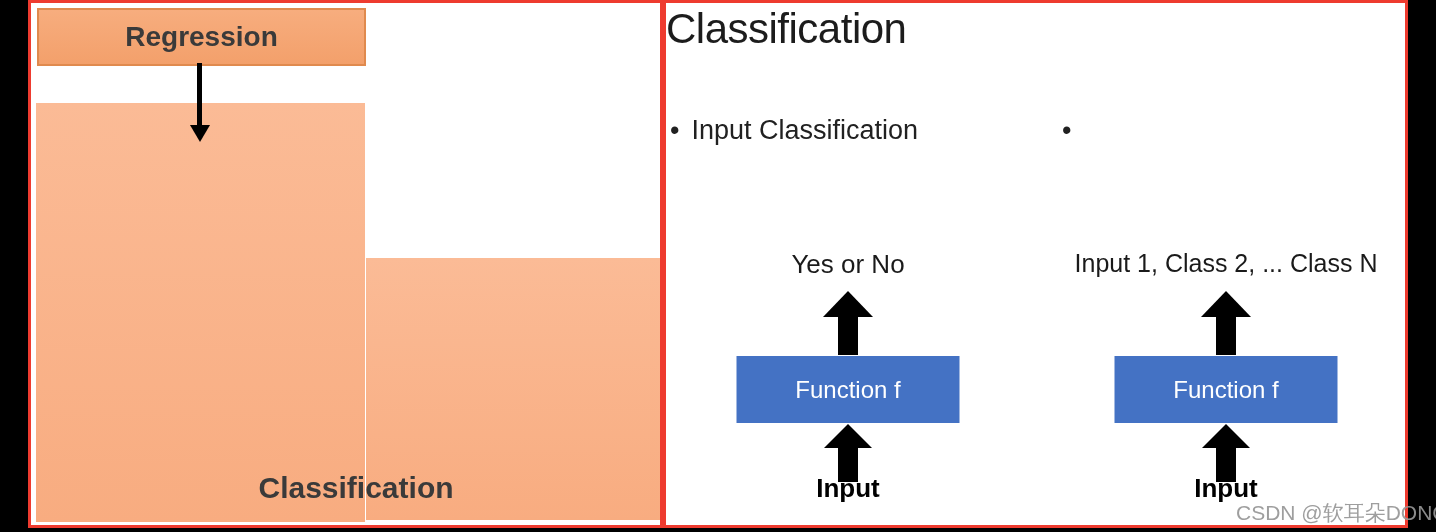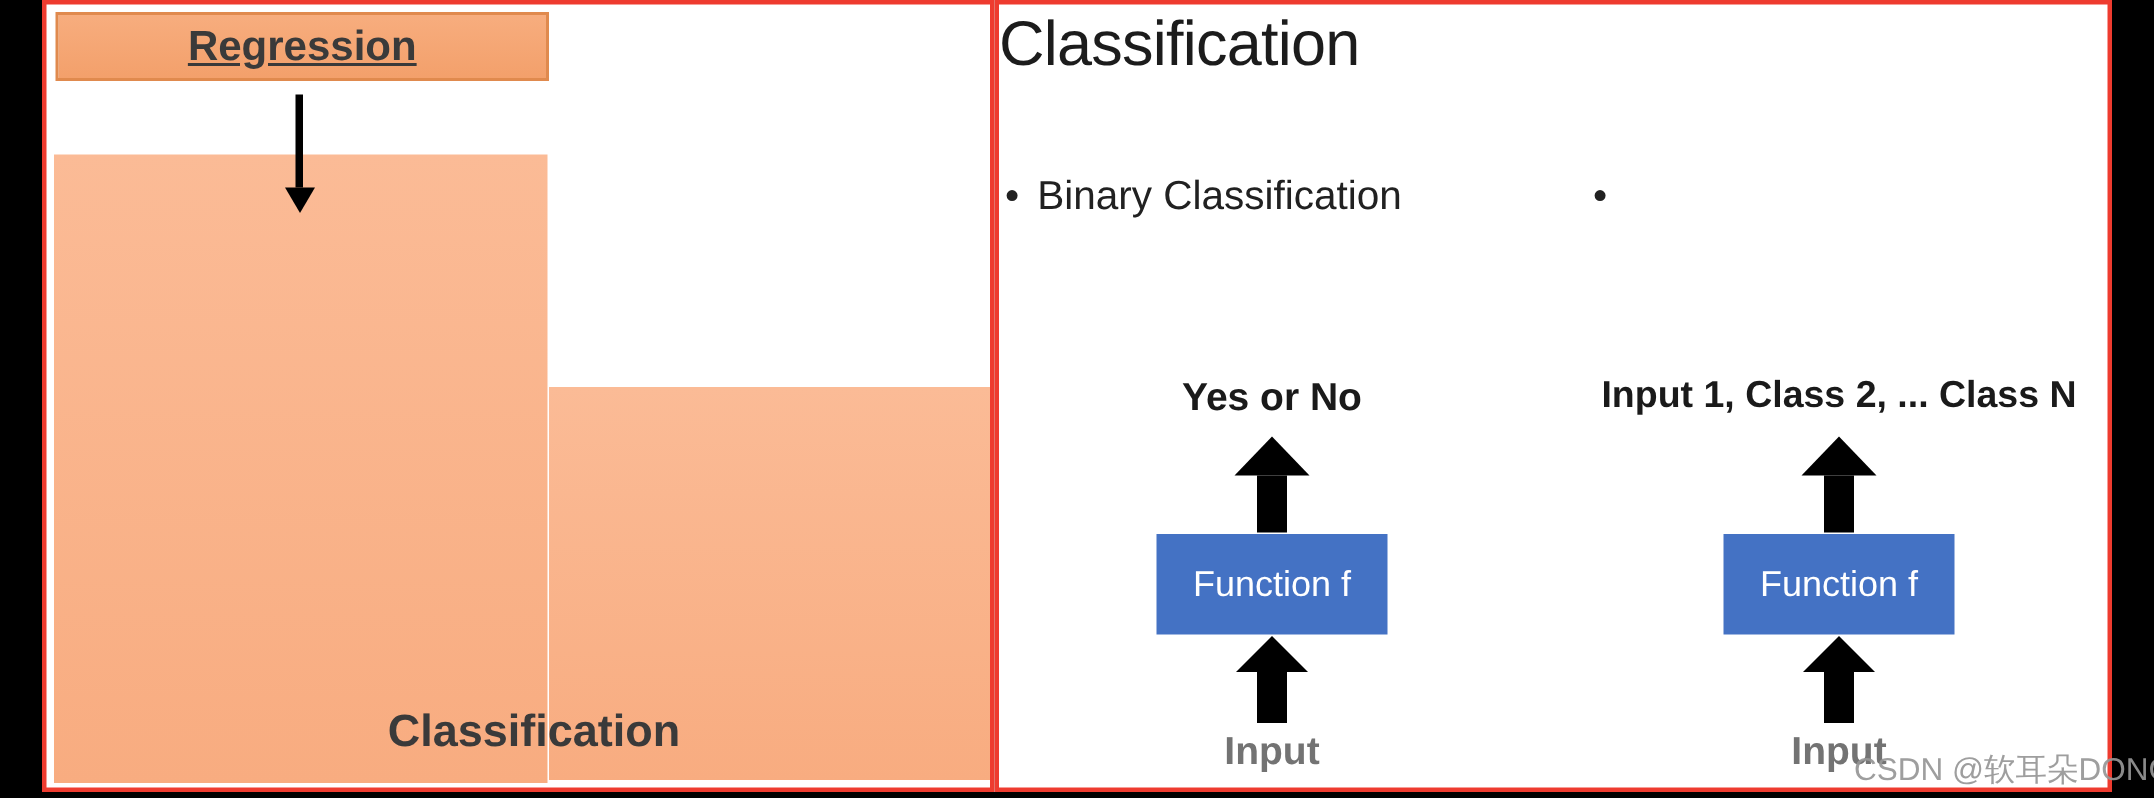--- a/index.html
+++ b/index.html
@@ -11,25 +11,25 @@
   }
   .slide{
     position:absolute;top:0;height:528px;background:#fff;
     border:3px solid #ee3b2f;box-sizing:border-box;
   }
   #left-slide{left:28px;width:635px;}
   #right-slide{left:663px;width:745px;}
 
   
   .regression-box{
-    position:absolute;left:6px;top:5px;width:329px;height:46px;
+    position:absolute;left:6px;top:5px;width:329px;height:58px;
     background:linear-gradient(180deg,#f7ad7e 0%,#f3a06b 100%);
     border:2px solid #e08a4e;box-sizing:border-box;
     display:flex;align-items:center;justify-content:center;
-    font-size:28px;font-weight:600;color:#3a3a3a;text-decoration:underline;
+    font-size:28px;font-weight:600;color:#3a3a3a;
   }
   .down-arrow{
     position:absolute;left:158px;top:60px;width:21px;height:79px;
     display:flex;flex-direction:column;align-items:center;
   }
   .down-arrow .stem{width:5px;height:62px;background:#000;}
   .down-arrow .head{
     width:0;height:0;
     border-left:10px solid transparent;border-right:10px solid transparent;
     border-top:17px solid #000;
@@ -53,48 +53,48 @@
   }
   #bullet-binary{left:4px;white-space:nowrap;}
   #bullet-multiclass{left:396px;width:215px;}
   .bullet-marker{flex:0 0 auto;}
 
   .diagram{position:absolute;top:240px;width:0;height:0;}
   #diagram-binary{left:182px;}
   #diagram-multiclass{left:560px;}
   .output-label{
     position:absolute;top:6px;left:0;transform:translateX(-50%);
-    white-space:nowrap;font-weight:bold;color:#1a1a1a;
+    white-space:nowrap;font-weight:normal;color:#1a1a1a;
   }
   #diagram-binary .output-label{font-size:26px;}
   #diagram-multiclass .output-label{font-size:25px;}
   .up-arrow{
     position:absolute;left:0;transform:translateX(-50%);
     display:flex;flex-direction:column;align-items:center;
   }
   .up-arrow .head{
     width:0;height:0;
     border-left:25px solid transparent;border-right:25px solid transparent;
     border-bottom:26px solid #000;
   }
   .up-arrow .stem{width:20px;background:#000;}
   .arrow-top{top:48px;}
   .arrow-top .stem{height:38px;}
   .arrow-bottom{top:181px;}
   .arrow-bottom .head{border-left-width:24px;border-right-width:24px;border-bottom-width:24px;}
   .arrow-bottom .stem{height:34px;}
   .function-box{
     position:absolute;top:113px;left:0;transform:translateX(-50%);
-    width:154px;height:67px;background:#4472c4;
+    width:223px;height:67px;background:#4472c4;
     display:flex;align-items:center;justify-content:center;
     font-size:24px;color:#ffffff;
   }
   .input-label{
-    position:absolute;top:242px;left:0;transform:translateX(-50%);
-    font-size:26px;font-weight:bold;color:#737373;white-space:nowrap;
+    position:absolute;top:230px;left:0;transform:translateX(-50%);
+    font-size:26px;font-weight:bold;color:#000000;white-space:nowrap;
   }
 
   .watermark{
     position:absolute;left:1236px;top:499px;z-index:20;
     font-size:21px;color:rgba(150,150,150,0.92);white-space:nowrap;
   }
 </style>
 </head>
 <body>
 
@@ -112,21 +112,21 @@
   </div>
 
   <div class="classification-label">Classification</div>
 </div>
 
 <div class="slide" id="right-slide">
   <div class="slide-title">Classification</div>
 
   <div class="bullet-item" id="bullet-binary">
     <span class="bullet-marker">•</span>
-    <span>Binary Classification</span>
+    <span>Input Classification</span>
   </div>
 
   <div class="bullet-item" id="bullet-multiclass">
     <span class="bullet-marker">•</span>
   </div>
 
   <div class="diagram" id="diagram-binary">
     <div class="output-label">Yes or No</div>
     <div class="up-arrow arrow-top">
       <div class="head"></div>

